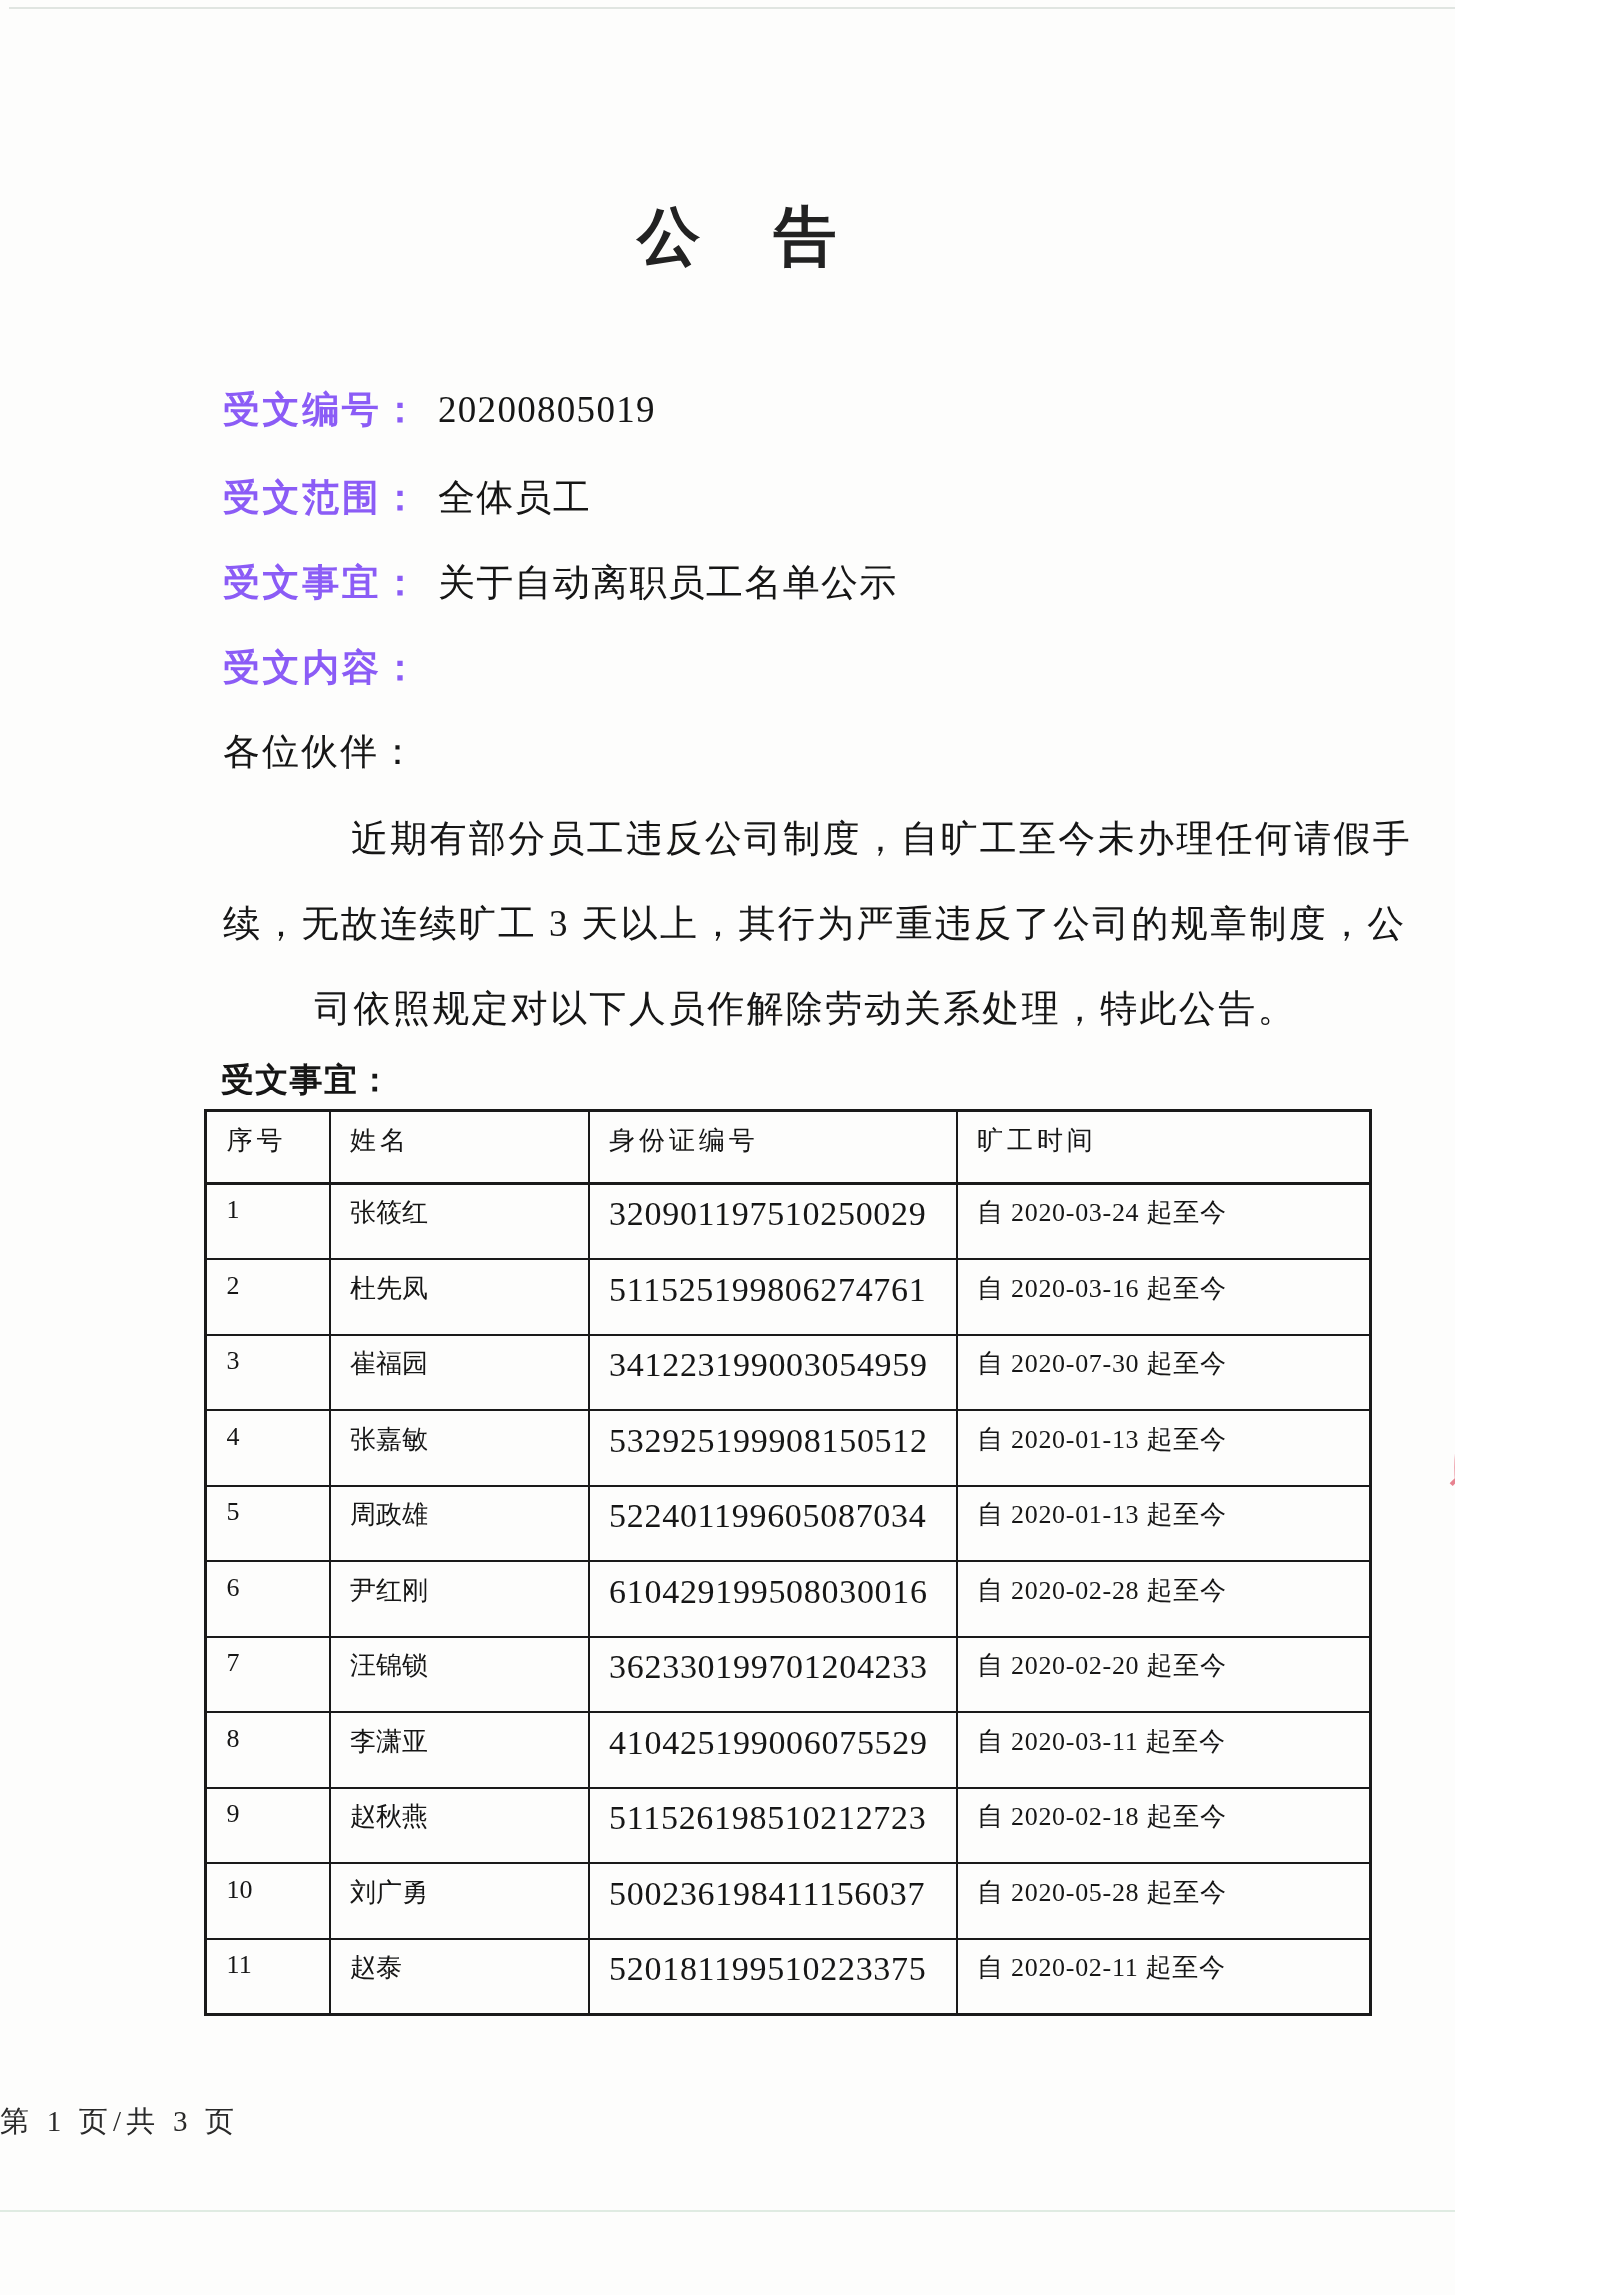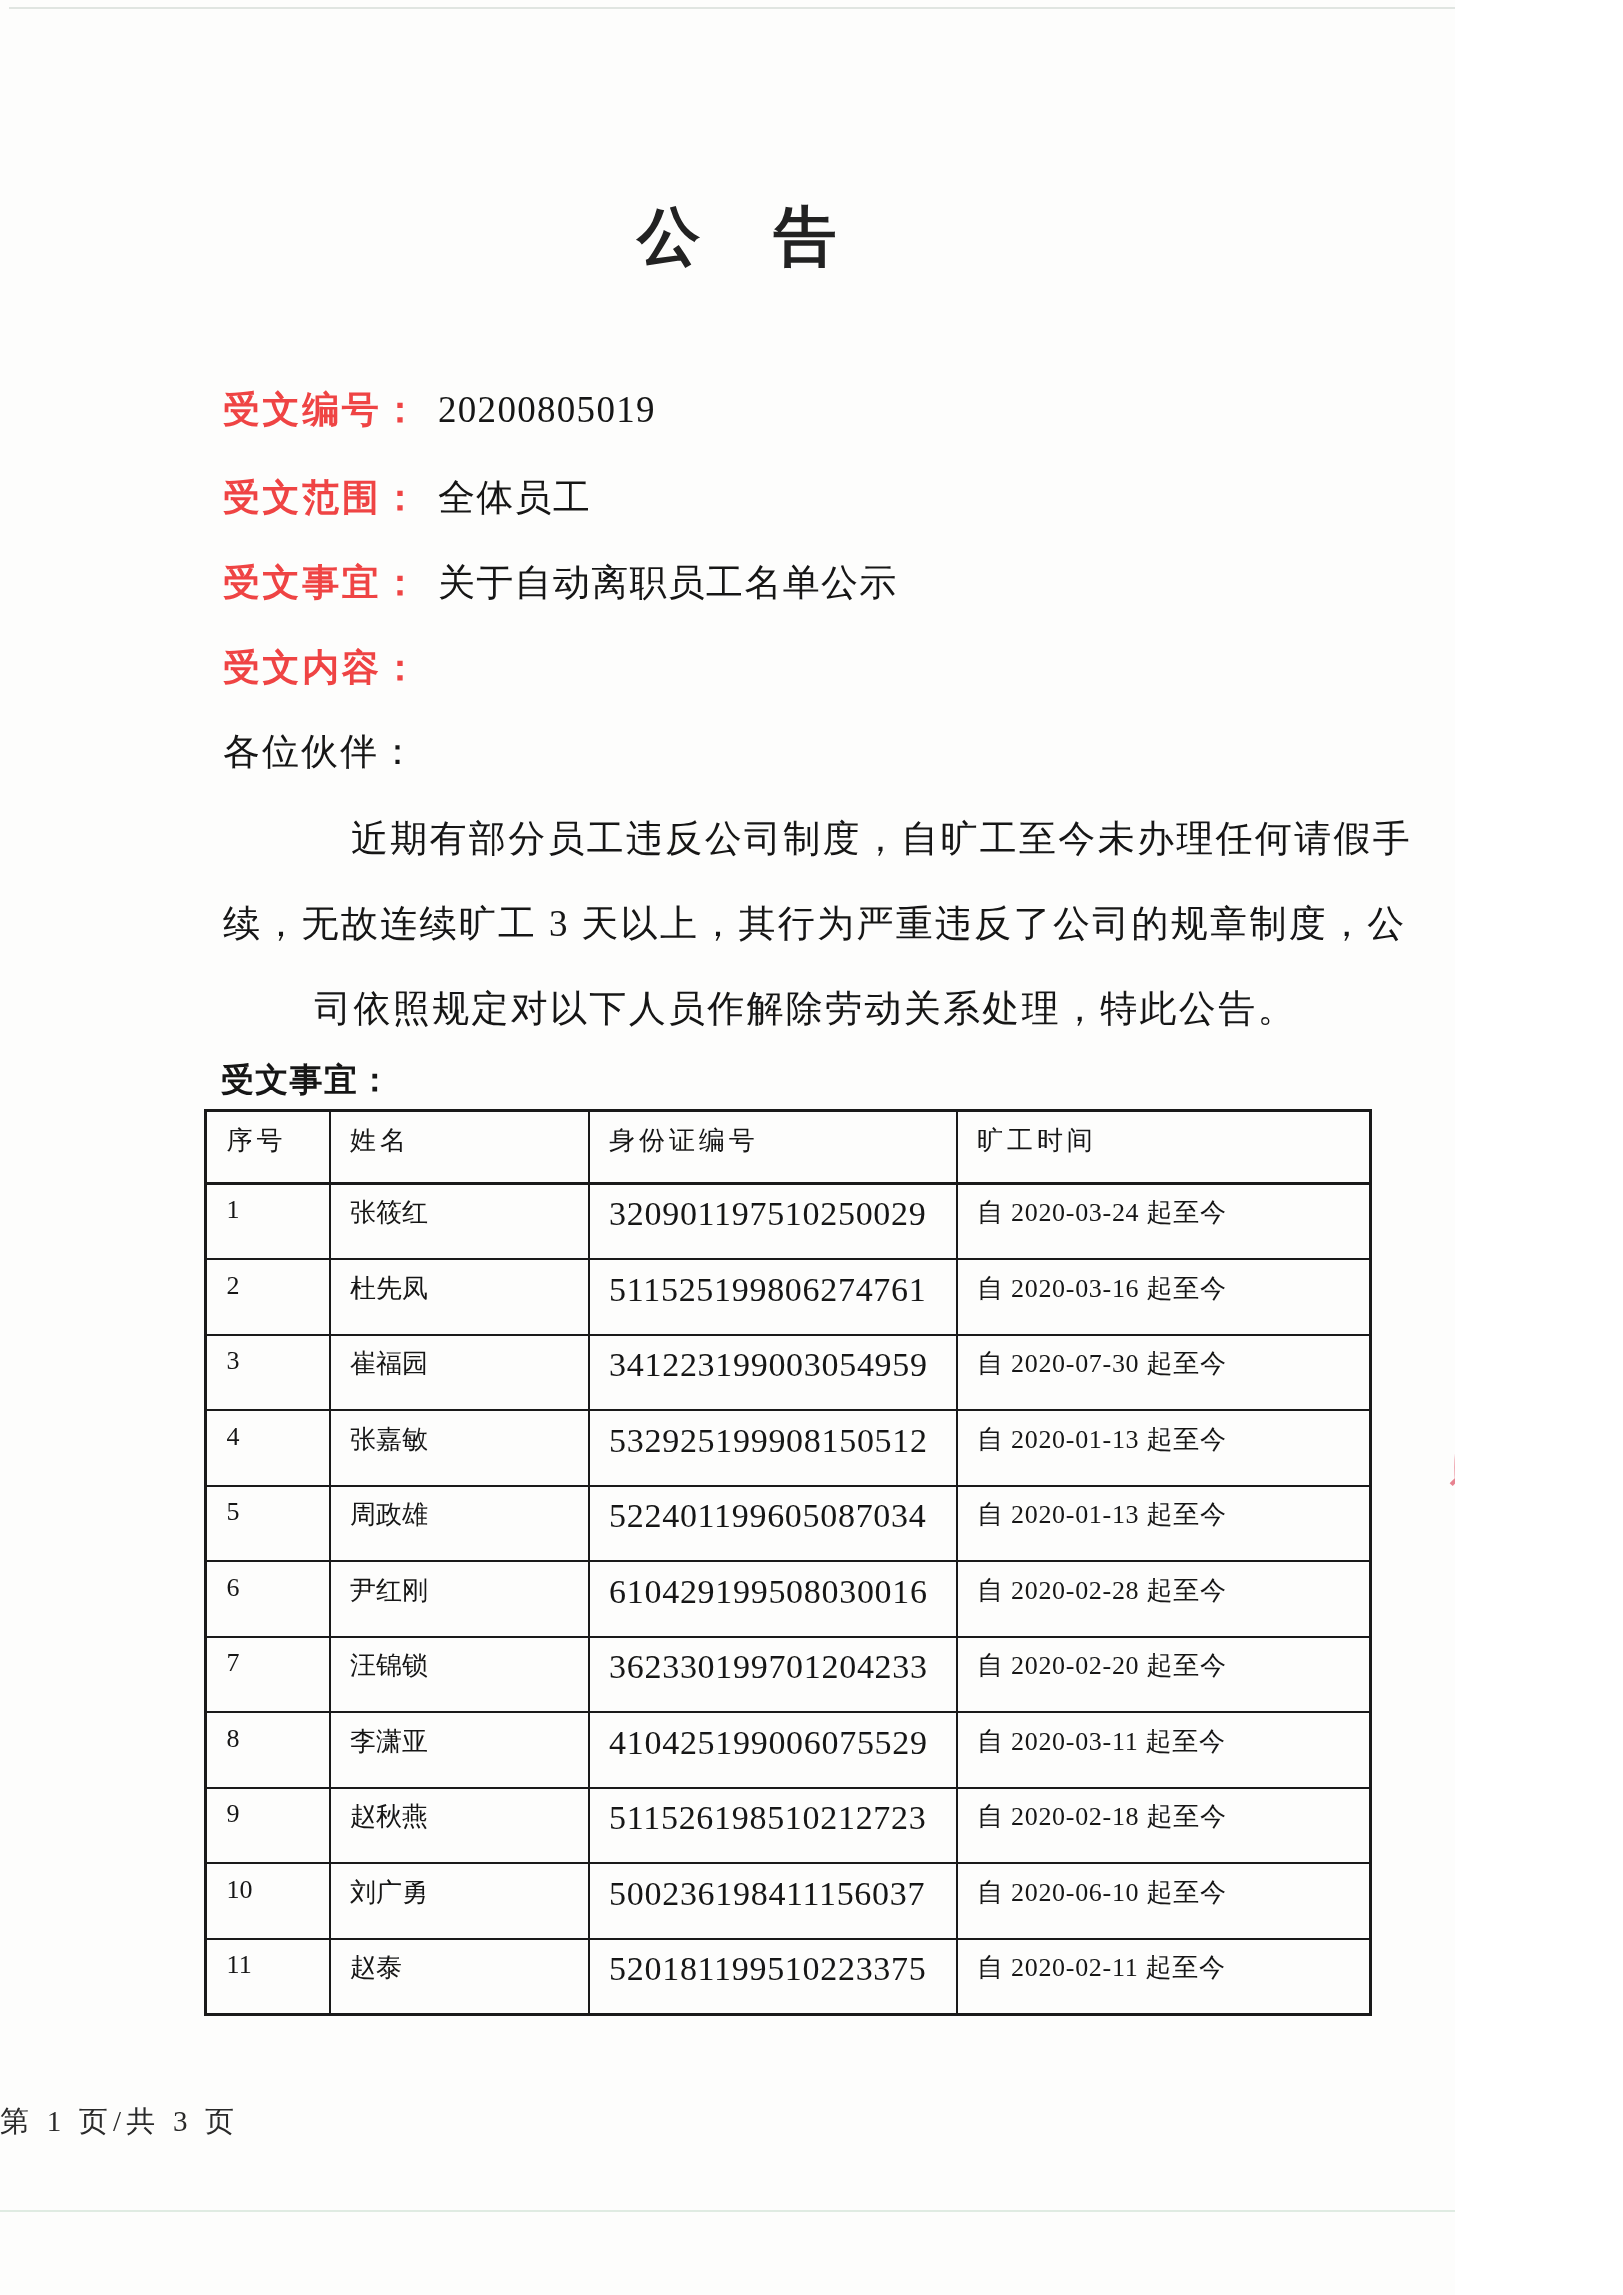--- a/index.html
+++ b/index.html
@@ -16,21 +16,21 @@
   .edge-bottom { position:absolute; top:2210px; left:0; width:1623px; height:2px; background:#d9e8dd; opacity:.85; }
 
   .title {
     position:absolute; top:194px; left:111px; width:1257px;
     text-align:center; font-size:63px; font-weight:700;
     letter-spacing:5.2px; word-spacing:47px; color:#222;
   }
   .frow { position:absolute; left:223px; font-size:37px; white-space:nowrap; }
   .frow .lab {
     font-weight:700; margin-right:17px; letter-spacing:2.6px;
-    font-family:"Liberation Sans","DejaVu Sans",sans-serif; color:#ef4444;
+    font-family:"Liberation Sans","DejaVu Sans",sans-serif; color:#8b5cf6;
   }
   .frow .val { font-size:37px; letter-spacing:1.3px; }
   .salutation { position:absolute; left:223px; font-size:37px; letter-spacing:2px; }
   .pline { position:absolute; left:223px; width:1165px; font-size:37px; letter-spacing:2.3px; white-space:nowrap;text-align:center; }
   .pline.indent { padding-left:76px; }
   .list-label {
     position:absolute; left:221px; top:1058px; font-size:33px; font-weight:700;
     letter-spacing:1.3px; font-family:"Liberation Sans","DejaVu Sans",sans-serif;
   }
   table.roster {
@@ -151,21 +151,21 @@
       <tr>
         <td>9</td>
         <td>赵秋燕</td>
         <td class="idnum">511526198510212723</td>
         <td class="period">自 2020-02-18 起至今</td>
       </tr>
       <tr>
         <td>10</td>
         <td>刘广勇</td>
         <td class="idnum">500236198411156037</td>
-        <td class="period">自 2020-06-10 起至今</td>
+        <td class="period">自 2020-05-28 起至今</td>
       </tr>
       <tr>
         <td>11</td>
         <td>赵泰</td>
         <td class="idnum">520181199510223375</td>
         <td class="period">自 2020-02-11 起至今</td>
       </tr>
     </tbody>
   </table>
 

